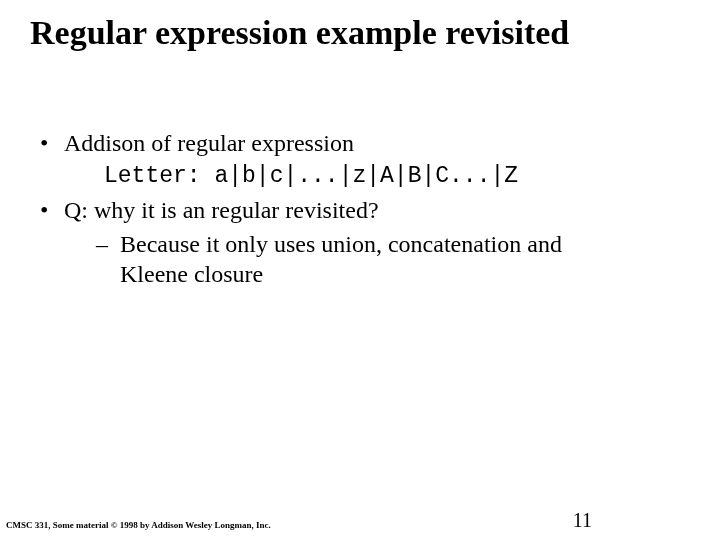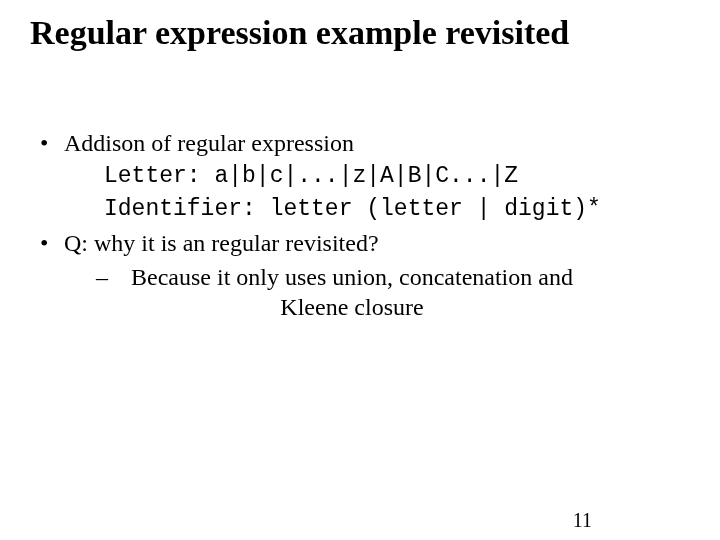--- a/index.html
+++ b/index.html
@@ -54,21 +54,20 @@
     margin-left: 56px;
     display: flex;
     margin-bottom: 4px;
   }
   .sub2 .dash {
     width: 24px;
     flex: 0 0 24px;
   }
   .sub2 .txt {
     flex: 1;
-    text-align: center;
   }
   .mono {
     font-family: "Courier New", Courier, monospace;
     font-size: 23px;
     white-space: nowrap;
   }
   .footer-left {
     position: absolute;
     left: 6px;
     bottom: 10px;
@@ -90,29 +89,29 @@
   <div class="title">Regular expression example  revisited</div>
 
   <div class="body">
 
     <div class="bullet-l1">
       <div class="dot">•</div>
       <div class="txt">Addison of regular expression</div>
     </div>
 
     <div class="sub mono">Letter:  a|b|c|...|z|A|B|C...|Z</div>
-    <div class="sub mono">Identifier: letter (letter | digit)*</div>
 
     <div class="bullet-l1">
       <div class="dot">•</div>
       <div class="txt">Q: why it is an regular revisited?</div>
     </div>
 
     <div class="sub2">
       <div class="dash">–</div>
       <div class="txt">Because it only uses union, concatenation and Kleene closure</div>
     </div>
 
   </div>
 
+  <div class="footer-left">CMSC 331, Some material © 1998 by Addison Wesley Longman, Inc.</div>
   <div class="footer-right">11</div>
 
 </div>
 
 </body></html>

